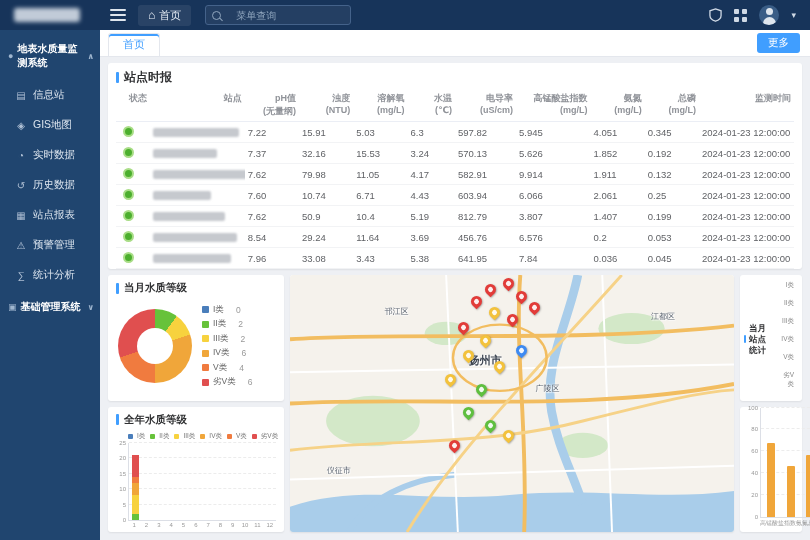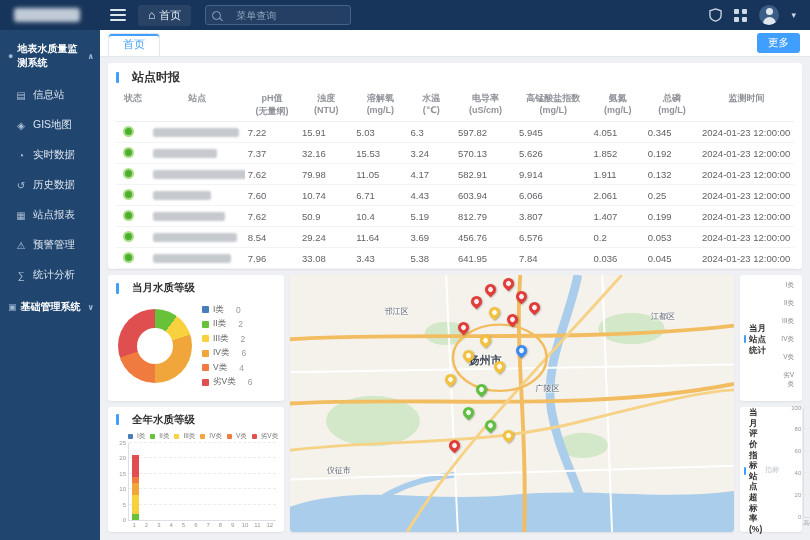--- a/index.html
+++ b/index.html
@@ -48,30 +48,30 @@
         background:#eef0f4}
   .tabrow{height:26px;flex:none;background:#fff;border-bottom:1px solid #e4e7ed;display:flex;
           align-items:center;justify-content:space-between;padding:0 10px 0 8px}
   .tab{font-size:11px;color:#409eff;padding:3px 14px 4px;border:1px solid #e4e7ed;border-bottom:none;
        background:#fff;border-radius:3px 3px 0 0;box-shadow:inset 0 2px 0 #409eff;cursor:pointer;
        align-self:flex-end}
   .more{background:#409eff;color:#fff;border:none;border-radius:3px;font-size:10.5px;
         padding:3px 11px;cursor:pointer}
   .content{flex:1;min-height:0;padding:6px 8px 8px;display:flex;flex-direction:column;gap:6px}
   .panel{background:#fff;border-radius:3px;box-shadow:0 1px 2px rgba(0,0,0,.07)}
-  .ptitle{display:flex;align-items:center;gap:13px;padding:6px 8px 4px;font-weight:bold;
+  .ptitle{display:flex;align-items:center;gap:5px;padding:6px 8px 4px;font-weight:bold;
           font-size:11px;color:#303133}
   .ptitle .tbar{width:3px;height:11px;background:#409eff;border-radius:1px;flex:none}
   .corner{margin-left:auto;font-size:7px;color:#b8bec7;font-weight:normal;white-space:nowrap}
   
   .station-panel{height:206px;flex:none;display:flex;flex-direction:column}
   .station-panel .ptitle{font-size:12px}
   .twrap{flex:1;min-height:0;padding:0 8px 4px;overflow:hidden}
   table{width:100%;border-collapse:collapse;table-layout:fixed}
-  th{font-size:9px;color:#909399;text-align:center;padding:2px 3px 3px;border-bottom:1px solid #ebeef5;
+  th{font-size:9px;color:#909399;text-align:right;padding:2px 3px 3px;border-bottom:1px solid #ebeef5;
      font-weight:bold;vertical-align:top}
   th .cunit{font-weight:bold;color:#909399}
   td{font-size:9.5px;color:#606266;padding:0 3px;height:20px;border-bottom:1px solid #f2f3f5;
      white-space:nowrap;overflow:hidden}
   .dot{display:inline-block;width:7px;height:7px;border-radius:50%;background:#4caf2e;
        border:2px solid #a9dd87;margin-left:4px}
   .redact{height:9px;background:#c6c9ce;border-radius:2px;filter:blur(1.3px)}
   
   .bottom{flex:1;min-height:0;display:flex;gap:6px}
   .col-left{width:176px;flex:none;display:flex;flex-direction:column;gap:6px}
@@ -624,25 +624,20 @@
               </div>
               <div class="hrow">
                 <span class="hlab">劣V类</span>
                 <div class="htrack">
                   <div class="hfill" style="width: 85.7143%; background: rgb(224, 79, 79);"></div>
                 </div>
               </div>
             </div>
         </section>
         <section class="panel">
-          <div class="ptitle">
-            <span class="tbar"></span>
-            <span>当月评价指标站点超标率(%)</span>
-            <span class="corner">指标</span>
-          </div>
           <div class="chart-wrap">
             <div class="plot" id="vbar-plot">
                 <div class="ytick" style="bottom: 0%;">0</div>
                 <div class="grid" style="bottom: 20%;"></div>
                 <div class="ytick" style="bottom: 20%;">20</div>
                 <div class="grid" style="bottom: 40%;"></div>
                 <div class="ytick" style="bottom: 40%;">40</div>
                 <div class="grid" style="bottom: 60%;"></div>
                 <div class="ytick" style="bottom: 60%;">60</div>
                 <div class="grid" style="bottom: 80%;"></div>

